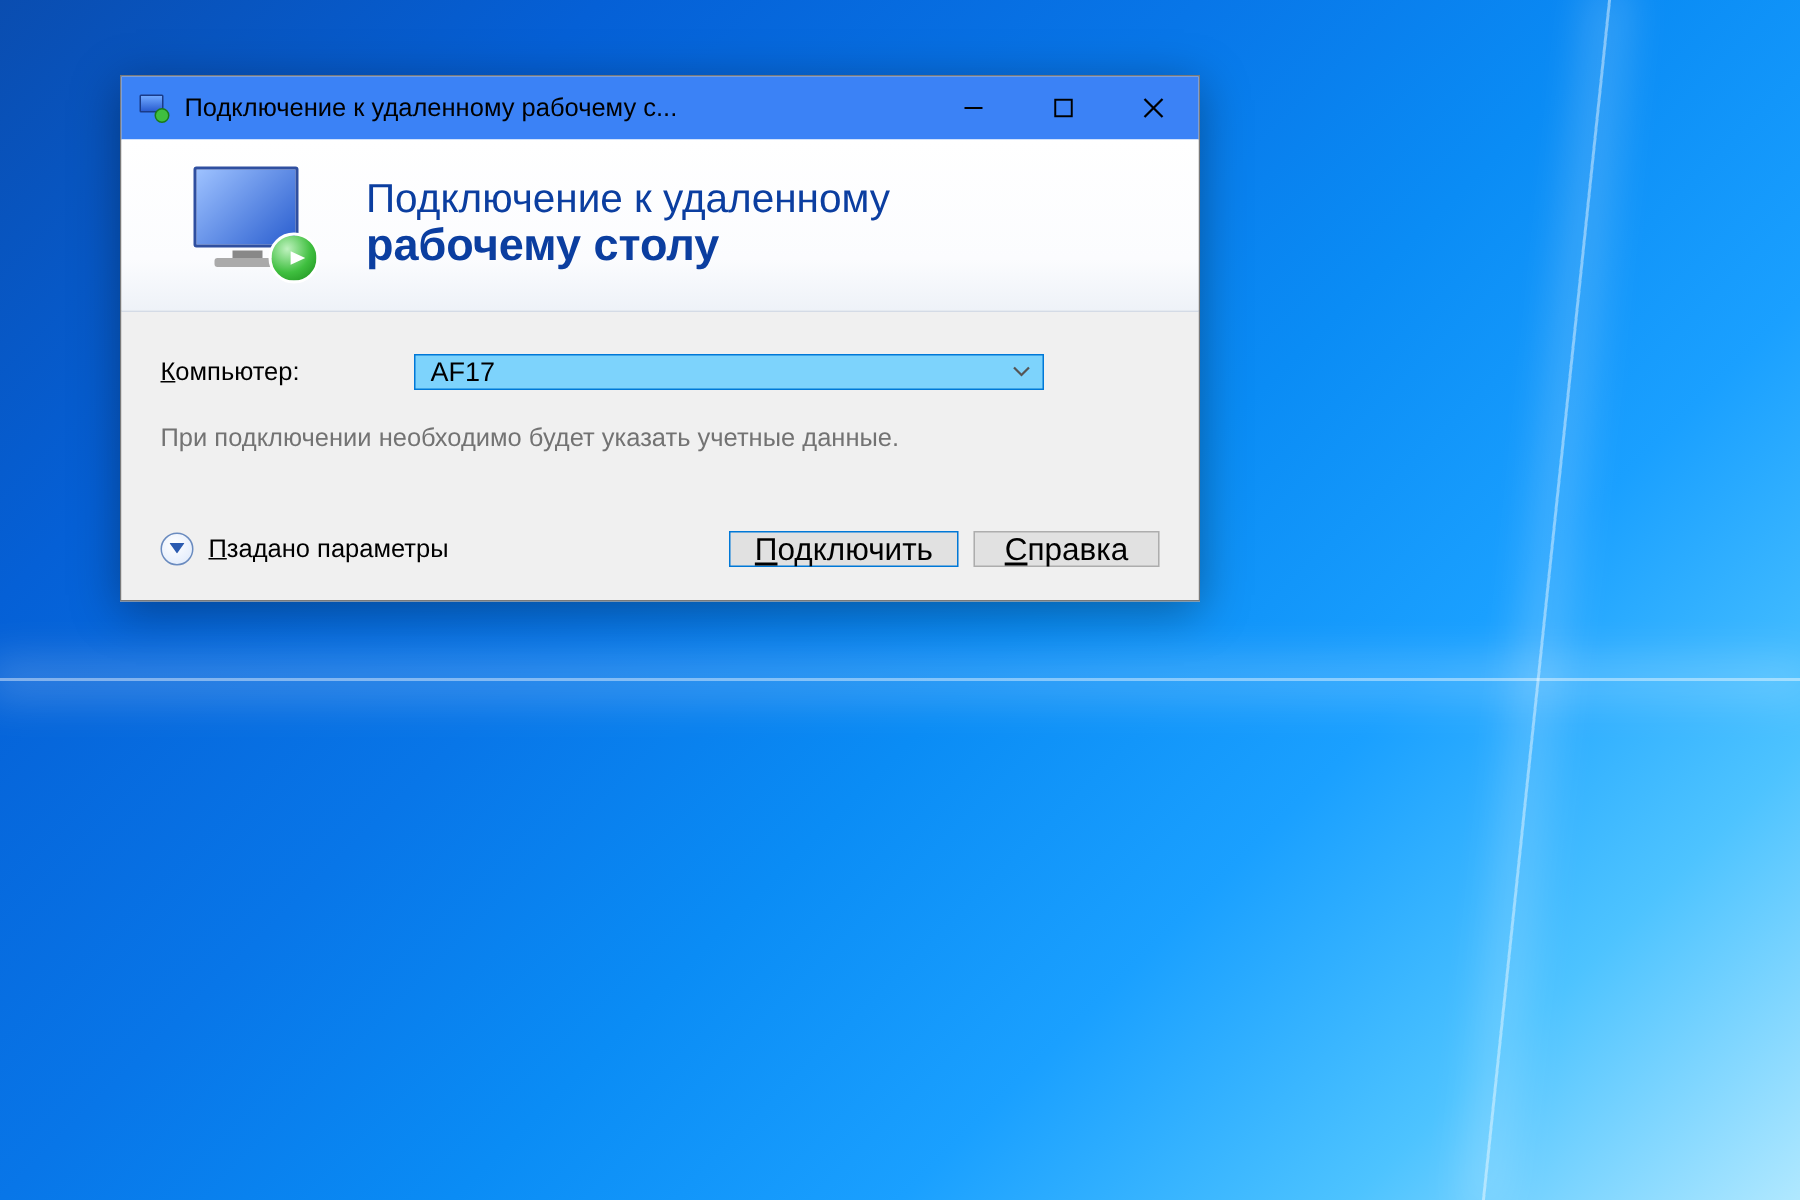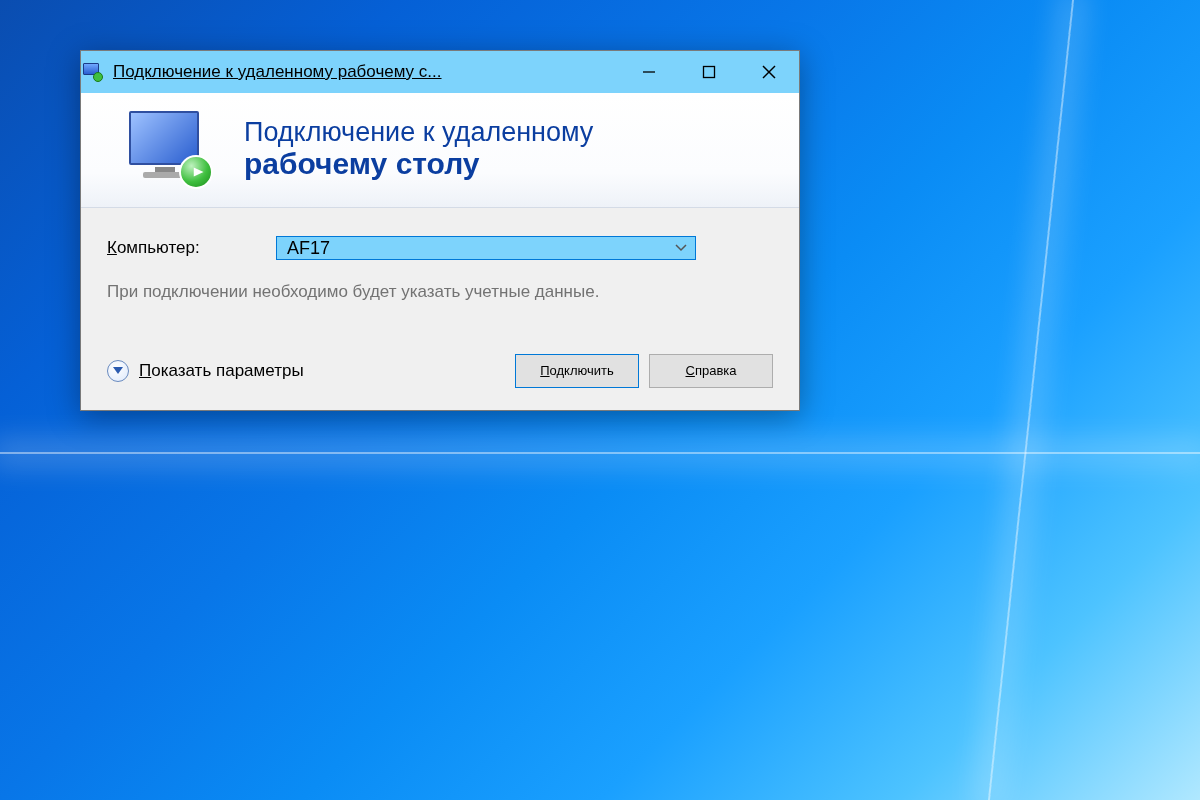--- a/index.html
+++ b/index.html
@@ -37,22 +37,22 @@
     background: #fff;
     border: 1px solid #7a7a7a;
     box-shadow: 0 6px 30px rgba(0,0,0,0.35);
   }
 
   
   .titlebar {
     height: 42px;
     display: flex;
     align-items: center;
-    background: #7dd3fc;
-    text-decoration: underline;
+    background: #3b82f6;
+    padding-left: 10px;
   }
   .app-icon {
     width: 22px; height: 20px;
     margin-right: 10px;
     position: relative;
   }
   .app-icon .mon {
     width: 16px; height: 12px;
     background: linear-gradient(#6fa8ff,#2a5dd0);
     border: 1px solid #1a3b88;
@@ -187,22 +187,22 @@
     border-radius: 50%;
     background: radial-gradient(circle at 40% 35%, #fff 0%, #dce8fb 100%);
     display: flex; align-items: center; justify-content: center;
   }
   .expand-icon svg { width: 10px; height: 7px; }
   .expand-text { font-size: 17px; color: #000; }
   .expand-text .ul { text-decoration: underline; }
   .footer-spacer { flex: 1; }
   .btn {
     min-width: 124px;
-    height: 34px;
-    font-size: 13px;
+    height: 24px;
+    font-size: 21px;
     font-family: inherit;
     background: #e1e1e1;
     border: 1px solid #adadad;
     padding: 0 16px;
     cursor: default;
   }
   .btn.primary { border: 1px solid #0078d7; }
   .btn .ul { text-decoration: underline; }
 </style>
 </head>
@@ -270,21 +270,21 @@
 
 
     <div class="hint">При подключении необходимо будет указать учетные данные.</div>
 
     <div class="footer">
       <div class="expand-icon">
         <svg viewBox="0 0 10 7">
             <polygon points="0,0 10,0 5,7" fill="#2b5bb0"></polygon>
           </svg>
       </div>
-      <div class="expand-text"><span class="ul">П</span><span>оказать параметры</span></div>
+      <div class="expand-text"><span class="ul">П</span><span>задано параметры</span></div>
       <div class="footer-spacer"></div>
       <button class="btn primary"><span class="ul">П</span><span>одключить</span></button>
       <button class="btn"><span class="ul">С</span><span>правка</span></button>
     </div>
 
   </div>
 
 </div>
 
 </body></html>

